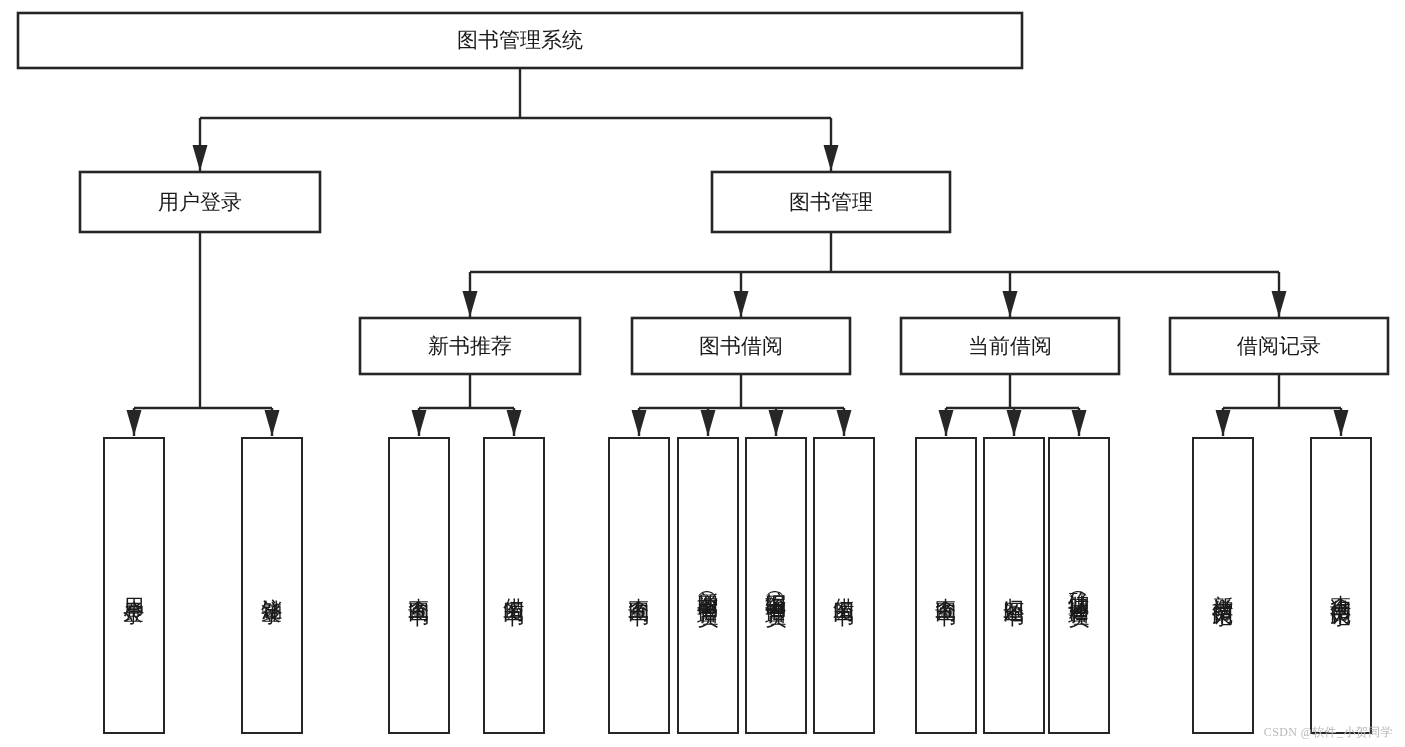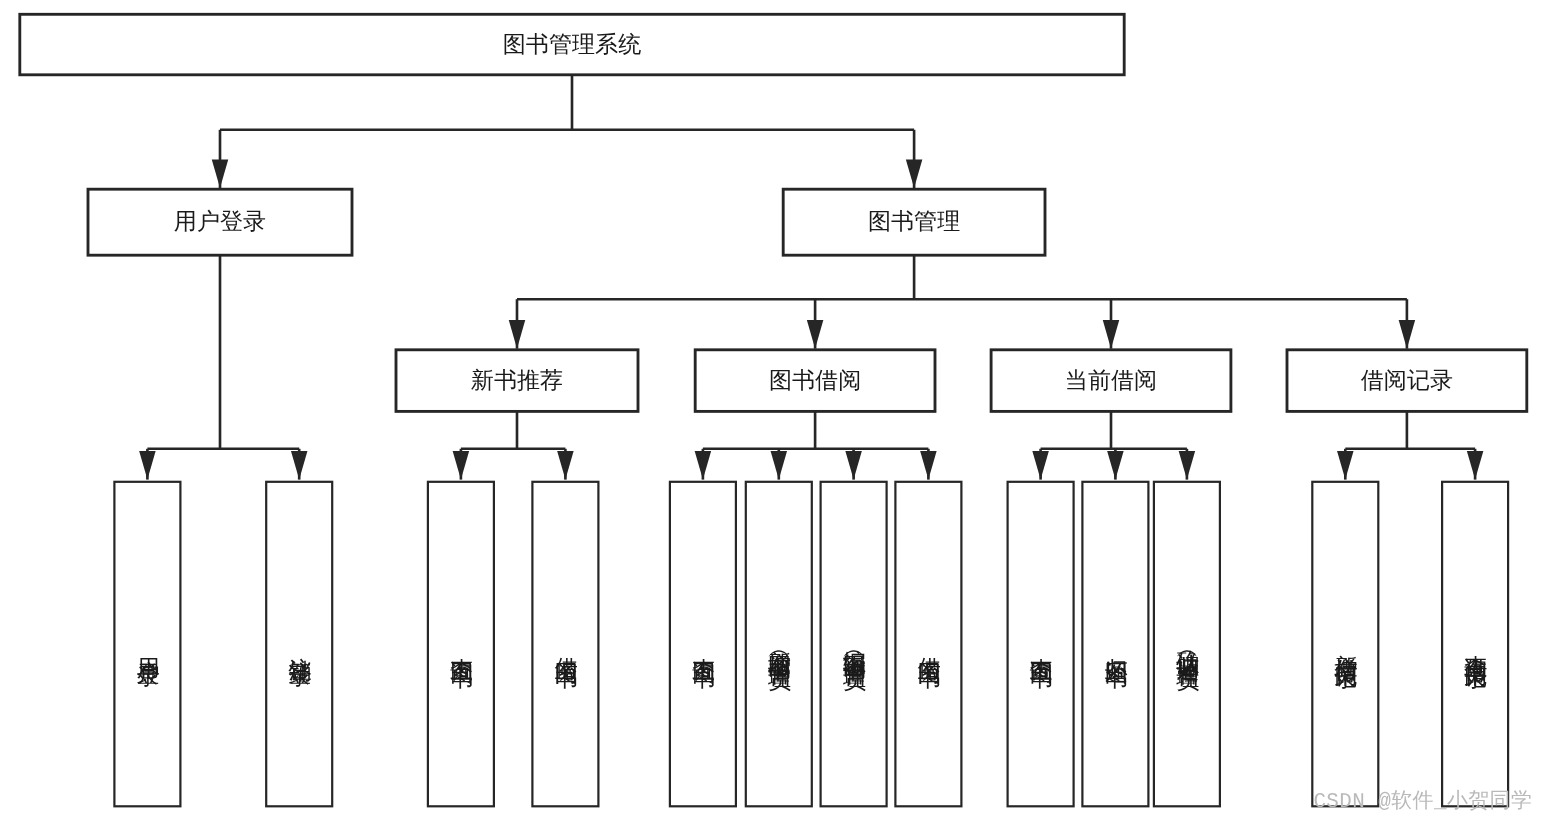--- a/index.html
+++ b/index.html
@@ -64,22 +64,22 @@
     line-height: 1.12;
     color: #1a1a1a;
     letter-spacing: 2.5px;
     white-space: nowrap;
     text-align: center;
   }
   .watermark {
     position: absolute;
     right: 12px;
     bottom: 6px;
-    font-family: Liberation Mono, monospace;
-    font-size: 19px;
+    font-family: Liberation Serif, serif;
+    font-size: 12px;
     color: #b9b9b9;
     letter-spacing: 0.4px;
     white-space: nowrap;
     user-select: none;
   }
 </style>
 </head>
 <body>
 
 <div id="diagram-root">

